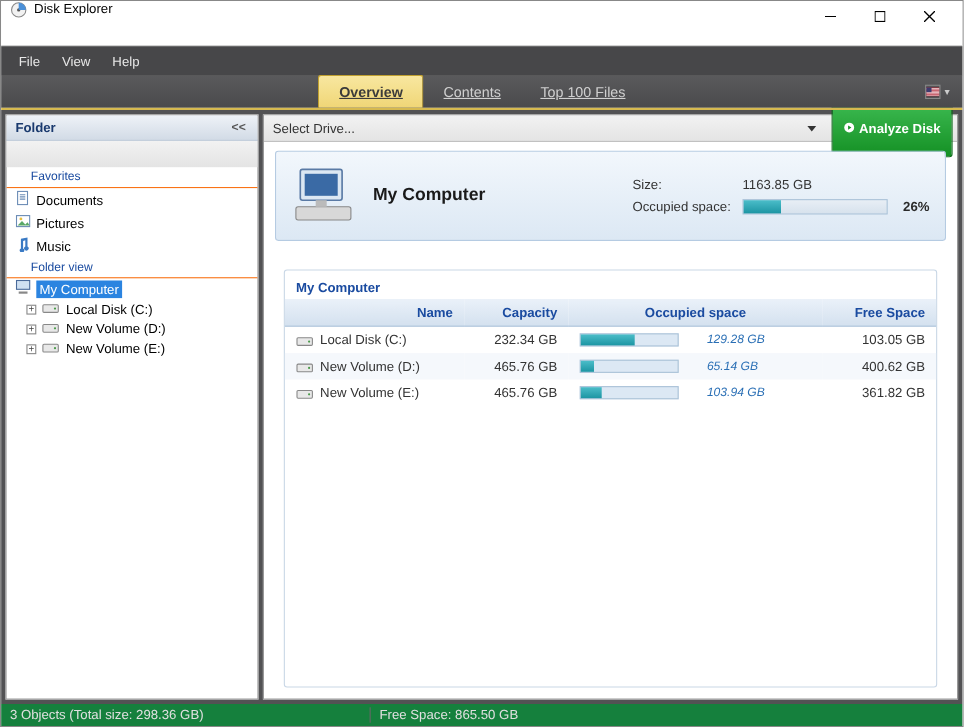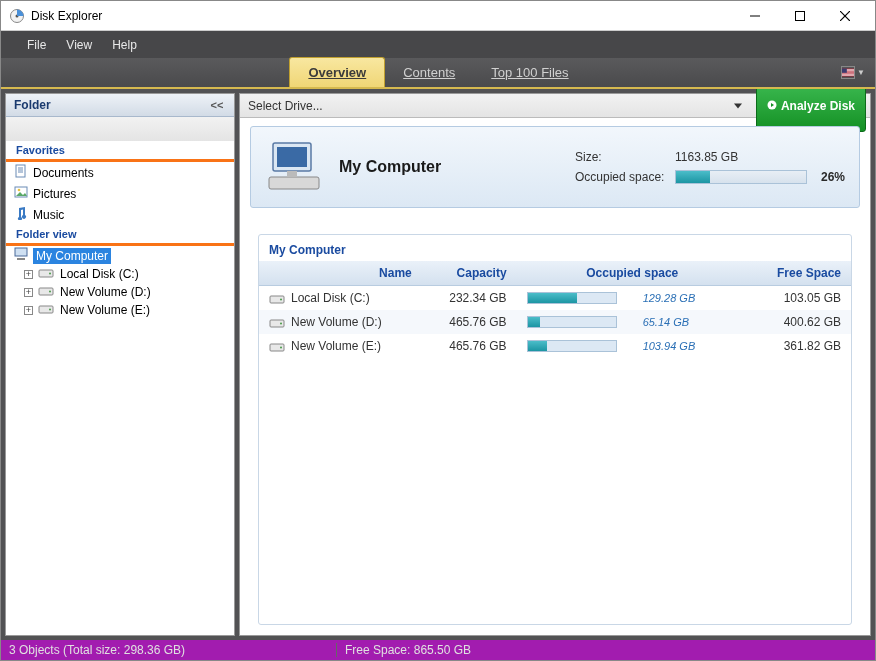--- a/index.html
+++ b/index.html
@@ -1,43 +1,43 @@
 <!DOCTYPE html>
 <html><head>
 <meta charset="utf-8">
 <style>
 * { margin: 0; padding: 0; box-sizing: border-box; font-family: "Segoe UI", Tahoma, sans-serif; font-size: 12px; }
 body { width: 876px; height: 661px; background: #fff; display: flex; flex-direction: column; border: 1px solid #888; overflow: hidden; }
 
-.titlebar { height: 30px; display: flex; align-items: center; padding: 0 8px; background: #fff; border-bottom: 1px solid #ccc; }
+.titlebar { height: 41px; display: flex; align-items: flex-start; padding: 0 8px; background: #fff; border-bottom: 1px solid #ccc; }
 .titlebar .app-icon { width: 16px; height: 16px; margin-right: 6px; }
 .titlebar .title { flex: 1; font-size: 12px; color: #000; }
 .titlebar .win-controls { display: flex; }
 .titlebar .win-btn { width: 45px; height: 28px; display: flex; align-items: center; justify-content: center; cursor: pointer; }
 
-.menubar { height: 27px; background: #474749; color: #fff; display: flex; align-items: center; padding: 0 16px; }
+.menubar { height: 27px; background: #474749; color: #fff; display: flex; align-items: center; padding: 0 6px; }
 .menubar .menu-item { padding: 4px 10px; cursor: pointer; color: #e8e8e8; }
 
 .tabbar { height: 31px; background: linear-gradient(#5a5a5c, #4a4a4c); display: flex; align-items: flex-end; justify-content: center; position: relative; border-bottom: 2px solid #d6b94f; }
 .tabbar .tab { padding: 7px 18px; color: #d0d0d0; cursor: pointer; font-size: 13px; text-decoration: underline; }
 .tabbar .tab.active { background: linear-gradient(#f8e7a0, #f0d676); color: #3b3b3b; font-weight: bold; border-radius: 3px 3px 0 0; border: 1px solid #c0a030; border-bottom: none; }
 .tabbar .flag { position: absolute; right: 10px; top: 6px; width: 24px; height: 16px; cursor: pointer; display:flex; align-items:center; gap:2px;}
 .flag svg {border:1px solid #888;}
 
 .drivebar { height: 24px; background: linear-gradient(#f2f2f2, #e4e4e4); border-bottom: 1px solid #bbb; display: flex; align-items: center; }
 .drivebar .select-drive { flex: 1; padding: 0 8px; color: #333; cursor: pointer; position:relative;}
 .drivebar .select-drive::after { content: ""; position:absolute; right:10px; top:50%; transform:translateY(-50%); border-left:4px solid transparent;border-right:4px solid transparent;border-top:5px solid #333;}
 .drivebar .analyze-btn { background: linear-gradient(#3dbb52, #149024); color: #fff; font-weight: bold; padding: 18px 10px; margin: 2px 4px; border-radius: 3px; cursor: pointer; border:1px solid #0c6b1a; display:flex; align-items:center; gap:4px; font-size:12px;}
 
 .body-area { flex: 1; display: flex; background: #525254; }
 
 .sidebar { width: 230px; display: flex; flex-direction: column; background:#fff; margin: 4px 2px 4px 4px; border:1px solid #999; }
 .sidebar-header { background: linear-gradient(#eef2f7, #d2dbe6); padding: 4px 8px; font-weight: bold; color: #1a3a6e; border-bottom: 1px solid #a8b8cc; display:flex; align-items:center; justify-content:space-between;gap:44px;}
 .sidebar-header .chev { width:18px; display:flex; justify-content:center; cursor:pointer; font-size:11px; color:#555;}
-.section-label { color: #1a4ba0; padding: 3px 10px; font-size: 11px; border-bottom:3px solid #f97316;font-weight:bold; }
+.section-label { color: #1a4ba0; padding: 3px 22px; font-size: 11px; border-bottom:1px solid #f97316; }
 .sidebar .item { padding: 2px 6px 2px 8px; cursor: pointer; display: flex; align-items: center; gap: 5px; color:#000;}
 .sidebar .tree-item { padding: 1px 6px 1px 8px; cursor: pointer; display: flex; align-items: center; gap: 3px; color:#000;}
 .sidebar .tree-item.selected .tree-label { background: #2b84e0; color: #fff; }
 .sidebar .tree-label { padding: 1px 3px; }
 .expander { width:9px; height:9px; border:1px solid #888; display:flex; align-items:center; justify-content:center; font-size:9px; line-height:1; color:#444; background:#fff; margin-right:2px;}
 
 .main { flex: 1; background: #fff; margin: 4px 4px 4px 2px; border:1px solid #999; display:flex; flex-direction:column;}
 .summary-panel { background: linear-gradient(#f2f7fc, #dce8f4); border:1px solid #b5cbe2; border-radius:3px; margin: 8px 10px; padding: 12px 14px; display:flex; align-items:center; }
 .summary-panel .comp-icon { width:60px; height:56px; margin-right:14px; flex-shrink:0;}
 .summary-panel .comp-title { font-weight: bold; font-size: 16px; color: #1a1a1a; flex:1;}
@@ -54,21 +54,21 @@
 .table th.right, .table td.right { text-align:right; }
 .table th.center { text-align:center;}
 .table td { padding:5px 10px; color:#333; font-size:12px;}
 .table tr.alt td { background:#f5f8fc;}
 .disk-icon { display:inline-block; width:16px; height:12px; vertical-align:middle; margin-right:6px;}
 .occ-cell { display:flex; align-items:center; gap:26px;font-style:italic; }
 .occ-bar { width:90px; height:12px; background:#dce8f4; border:1px solid #aac2d8; }
 .occ-fill { height:100%; background: linear-gradient(#4bbdc9, #1c95a3);}
 .occ-val { color:#2a6fb5; font-size:11px;}
 
-.statusbar { height: 20px; background: #a21caf; color: #e0e0e0; display:flex; align-items:center; font-size:11px;}
+.statusbar { height: 20px; background: #15803d; color: #e0e0e0; display:flex; align-items:center; font-size:11px;}
 .statusbar .cell { padding: 0 8px; border-left:1px solid #666;}
 .statusbar .cell:first-child { border-left:none;}
 </style>
 </head>
 <body>
 
 <div class="titlebar">
   <span class="app-icon">
     <svg viewBox="0 0 16 16">
         <circle cx="8" cy="8" r="6.5" fill="#f2f2f2" stroke="#888"></circle>

